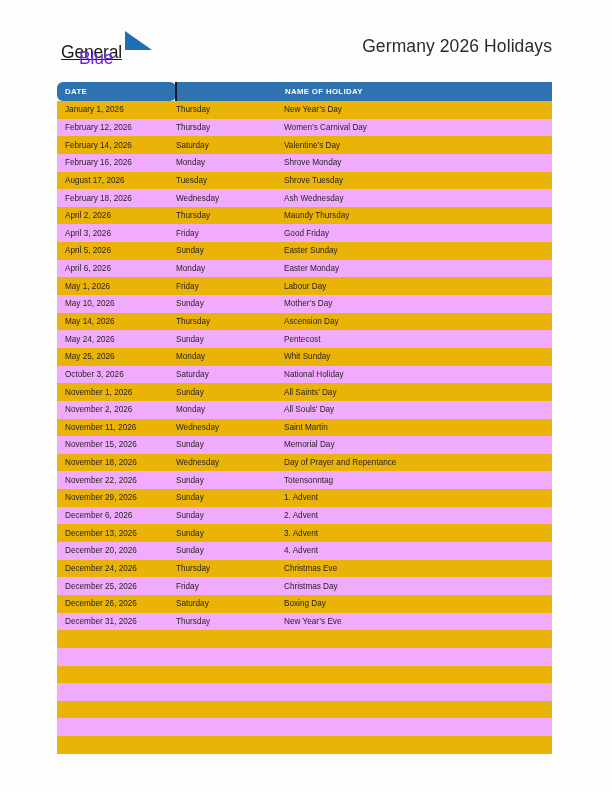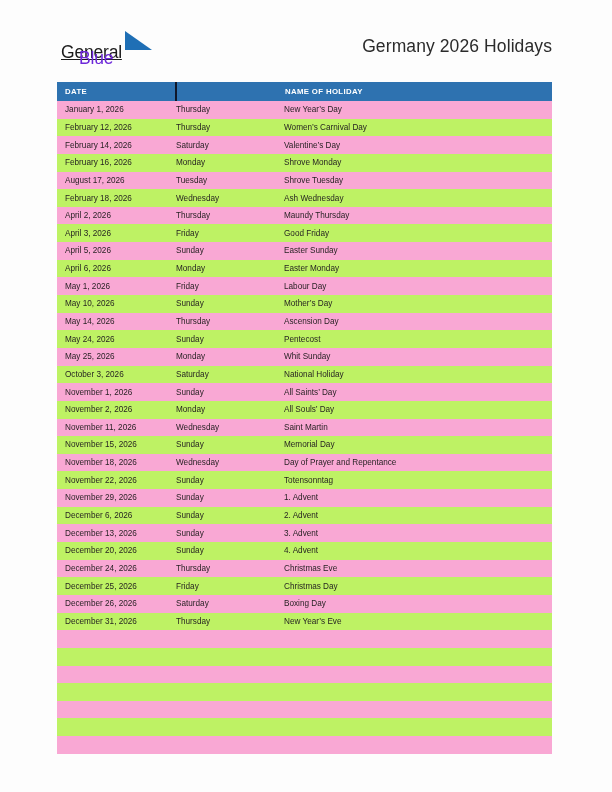--- a/index.html
+++ b/index.html
@@ -99,41 +99,42 @@
     font-weight: bold;
     letter-spacing: 0.35px;
     text-align: left;
     height: 19px;
     padding: 0 0 0 8px;
     vertical-align: middle;
     box-sizing: border-box;
   }
   .table thead th.th-date {
     border-right: 2px solid #0f172a;
+    border-radius: 6px;
   }
   .table thead th.th-day {
     border-right: 0;
     padding: 0;
   }
 
   .table tbody td {
     font-size: 8.2px;
     color: #231f20;
     height: 17.65px;
     padding: 0 0 0 8px;
     vertical-align: middle;
     box-sizing: border-box;
     white-space: nowrap;
     overflow: hidden;
   }
   .table tbody tr.alt td {
-    background: #f9a8d4;
+    background: #eab308;
   }
   .table tbody tr.plain td {
-    background: #bef264;
+    background: #f0abfc;
   }
   .table tbody td.td-name {
     padding-left: 7px;
   }
   .table tbody td.td-day {
     padding-left: 0;
   }
 </style>
 </head>
 <body>

